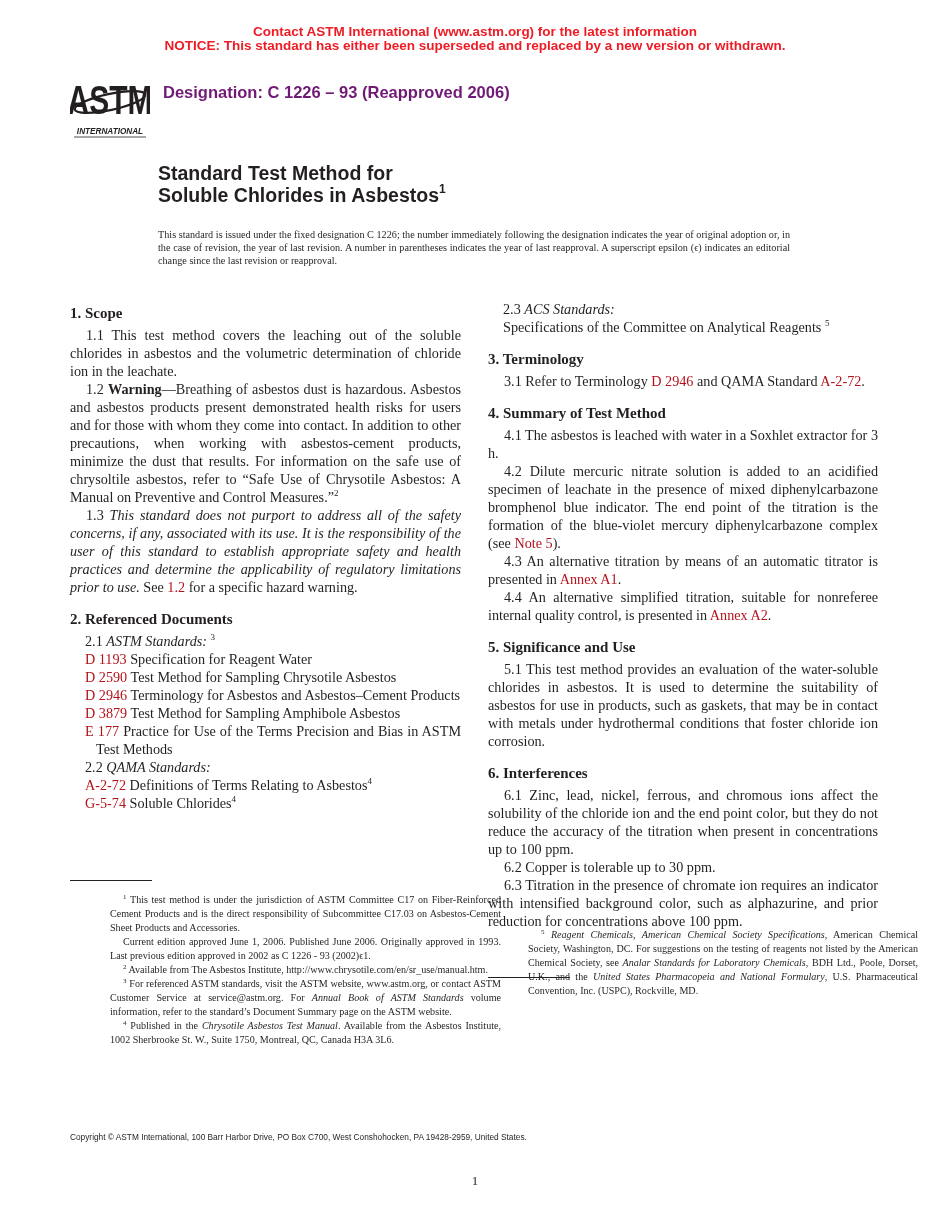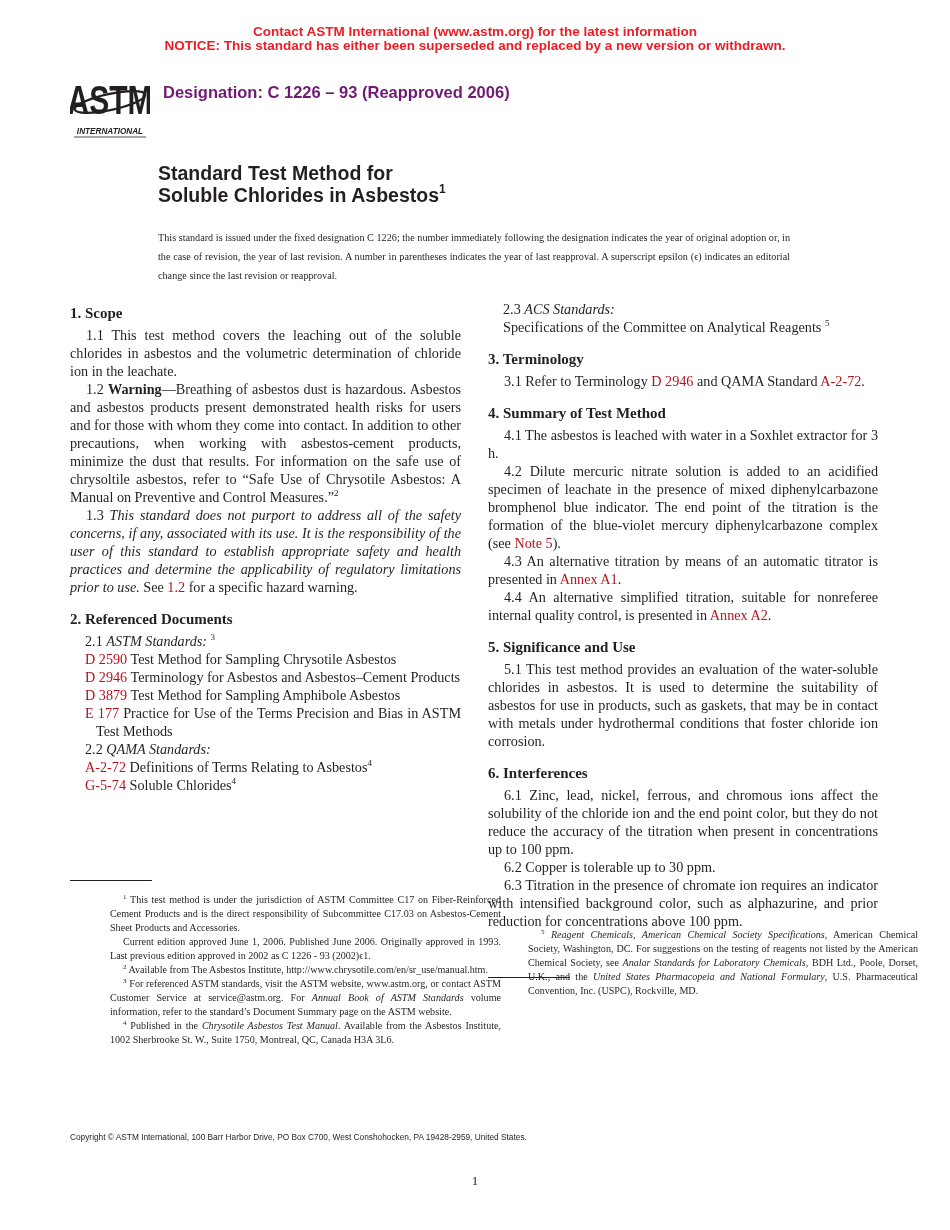--- a/index.html
+++ b/index.html
@@ -5,21 +5,21 @@
   html, body { margin: 0; padding: 0; background: #ffffff; }
   body { width: 950px; height: 1230px; position: relative; overflow: hidden; color: #231f20; }
   .link { color: #b5121b; }
 
   #notice { position: absolute; top: 25px; left: 0; width: 950px; text-align: center; font-family: "Liberation Sans", sans-serif; font-weight: bold; font-size: 13.5px; line-height: 14px; color: #ee1c25; }
   #logo { position: absolute; left: 70px; top: 74px; width: 80px; height: 66px; }
   #designation { position: absolute; left: 163px; top: 83px; font-family: "Liberation Sans", sans-serif; font-weight: bold; font-size: 16.5px; color: #701a75; }
 
   #title { position: absolute; left: 158px; top: 162px; font-family: "Liberation Sans", sans-serif; font-weight: bold; font-size: 19.5px; line-height: 22px; color: #231f20; }
   #title sup { font-size: 12px; position: relative; top: -2px; }
-  #issue-note { position: absolute; left: 158px; top: 228px; width: 632px; font-family: "Liberation Serif", serif; font-size: 10.2px; line-height: 19px; text-align: justify; }
+  #issue-note { position: absolute; left: 158px; top: 228px; width: 632px; font-family: "Liberation Serif", serif; font-size: 10.2px; line-height: 13px; text-align: justify; }
 
   .col { position: absolute; font-family: "Liberation Serif", serif; font-size: 14.2px; line-height: 18px; text-align: justify; }
   #col-left { left: 70px; top: 300px; width: 391px; }
   #col-right { left: 488px; top: 300px; width: 390px; }
   .h { font-weight: bold; font-size: 15px; margin: 4px 0 4px 0; }
   .p { text-indent: 16px; margin: 0; }
   .ref { padding-left: 26px; text-indent: -11px; margin: 0; text-align: justify; }
   .sub { margin: 0 0 0 15px; }
   .gap { height: 10px; }
   sup { font-size: 9px; line-height: 0; }
@@ -60,20 +60,21 @@
 
 <div id="col-left" class="col">
   <div class="h">1.  Scope</div>
   <p class="p">1.1  This test method covers the leaching out of the soluble chlorides in asbestos and the volumetric determination of chloride ion in the leachate.</p>
   <p class="p"><span>1.2 </span><b>Warning</b><span>—Breathing of asbestos dust is hazardous. Asbestos and asbestos products present demonstrated health risks for users and for those with whom they come into contact. In addition to other precautions, when working with asbestos-cement products, minimize the dust that results. For information on the safe use of chrysoltile asbestos, refer to “Safe Use of Chrysotile Asbestos: A Manual on Preventive and Control Measures.”</span><sup>2</sup></p>
   <p class="p"><span>1.3 </span><i>This standard does not purport to address all of the safety concerns, if any, associated with its use. It is the responsibility of the user of this standard to establish appropriate safety and health practices and determine the applicability of regulatory limitations prior to use.</i><span> See </span><span class="link">1.2</span><span> for a specific hazard warning.</span></p>
 
   <div class="gap"></div>
   <div class="h">2.  Referenced Documents</div>
   <p class="sub"><span>2.1 </span><i>ASTM Standards:</i> <sup>3</sup></p>
+  <p class="ref"><span class="link">D 1193</span> <span>Specification for Reagent Water</span></p>
   <p class="ref"><span class="link">D 2590</span> <span>Test Method for Sampling Chrysotile Asbestos</span></p>
   <p class="ref"><span class="link">D 2946</span> <span>Terminology for Asbestos and Asbestos–Cement Products</span></p>
   <p class="ref"><span class="link">D 3879</span> <span>Test Method for Sampling Amphibole Asbestos</span></p>
   <p class="ref"><span class="link">E 177</span> <span>Practice for Use of the Terms Precision and Bias in ASTM Test Methods</span></p>
   <p class="sub"><span>2.2 </span> <i>QAMA Standards:</i></p>
   <p class="ref"><span class="link">A-2-72</span> <span>Definitions of Terms Relating to Asbestos</span><sup>4</sup></p>
   <p class="ref"><span class="link">G-5-74</span> <span>Soluble Chlorides</span><sup>4</sup></p>
 </div>
 
 <div class="fnline" style="left:70px; top:880px;"></div>

